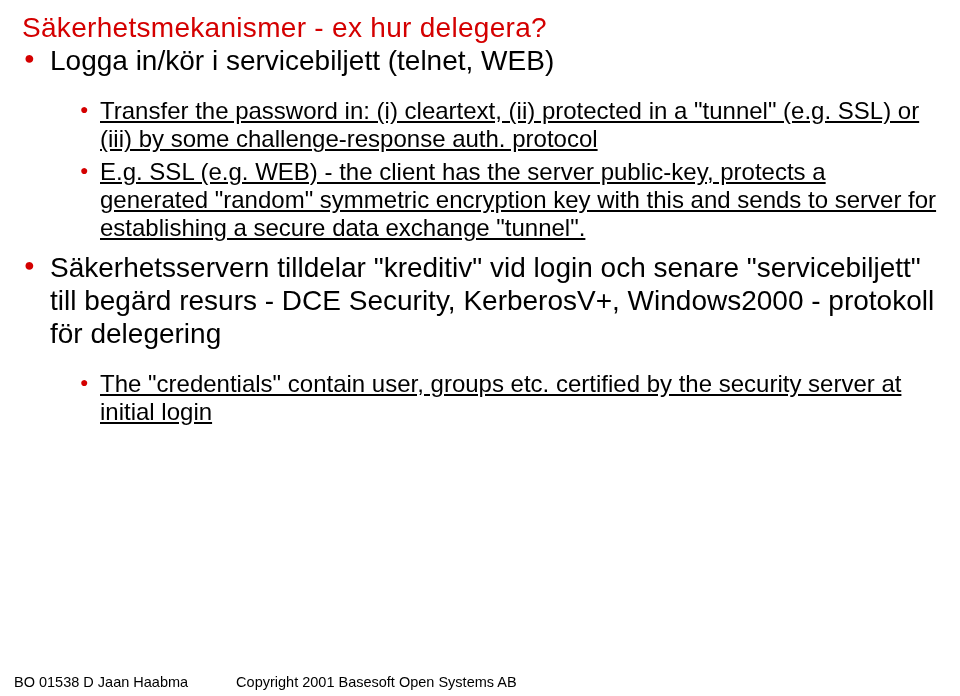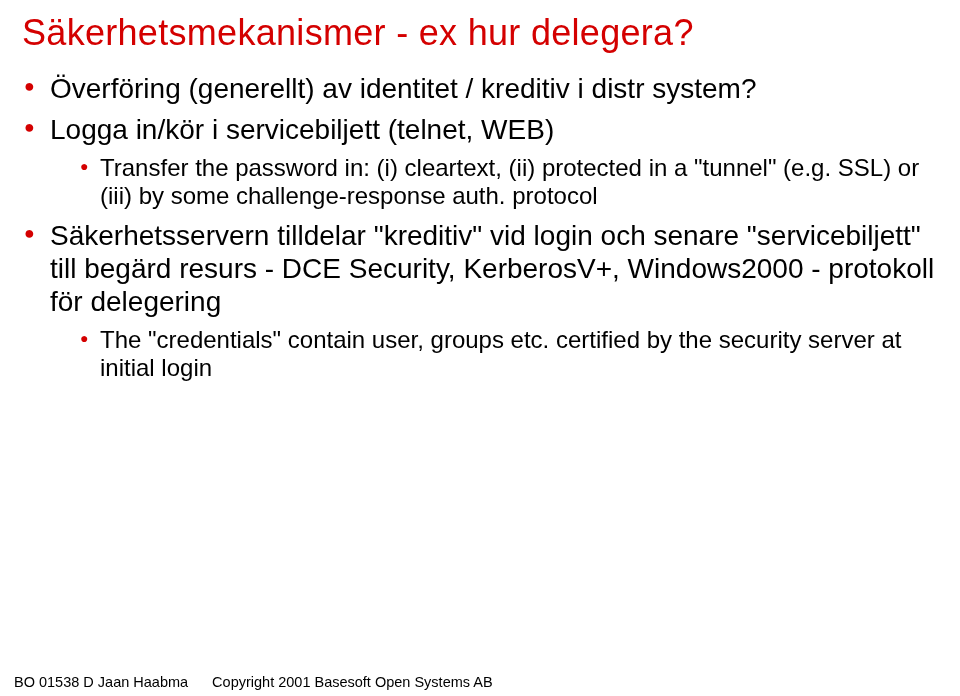--- a/index.html
+++ b/index.html
@@ -5,44 +5,44 @@
   * { box-sizing: border-box; margin: 0; padding: 0; }
   html, body { width: 960px; height: 696px; background: #fff; font-family: Arial, Helvetica, sans-serif; }
   .slide {
     width: 960px;
     height: 696px;
     position: relative;
     padding: 12px 22px 0 22px;
   }
   .title {
     color: #d40000;
-    font-size: 36px;
+    font-size: 28px;
     font-weight: 400;
-    margin-bottom: 18px;
     letter-spacing: 0.3px;
   }
   ul { list-style: none; }
   .lvl1 > li {
     position: relative;
     padding-left: 28px;
     margin-bottom: 8px;
     color: #000;
     font-size: 28px;
     line-height: 1.18;
   }
   .lvl1 > li::before {
     content: "●";
     position: absolute;
     left: 2px;
     top: 4px;
     color: #d40000;
     font-size: 18px;
   }
   .lvl2 {
-    margin-top: 8px;
+    margin-top: 20px;
+    text-decoration: underline;
   }
   .lvl2 > li {
     position: relative;
     padding-left: 50px;
     margin-bottom: 4px;
     color: #000;
     font-size: 24px;
     line-height: 1.18;
   }
   .lvl2 > li::before {
@@ -58,40 +58,40 @@
     left: 0;
     right: 0;
     bottom: 6px;
     display: flex;
     padding: 0 14px;
     font-size: 14.5px;
     color: #000;
     white-space: nowrap;
   }
   .footer .fl { flex: 0 0 auto; }
-  .footer .fc { flex: 1 1 auto; text-align: left; padding-left: 24px; }
+  .footer .fc { flex: 1 1 auto; text-align: left; padding-left: 36px; margin-left: 12px; }
   .footer .fr { flex: 0 0 auto; text-align: right; }
 </style>
 </head>
 <body>
 
 <div class="slide">
   <h1 class="title">Säkerhetsmekanismer - ex hur delegera?</h1>
 
   <ul class="lvl1">
 
-    <li>
-      <span>Överföring (generellt) av identitet / kreditiv i distr system?</span>
-    </li>
 
     <li>
       <span>Logga in/kör i servicebiljett (telnet, WEB)</span>
       <ul class="lvl2">
         <li>
           <span>Transfer the password in: (i) cleartext, (ii) protected in a "tunnel" (e.g. SSL) or (iii) by some challenge-response auth. protocol</span>
+        </li>
+        <li>
+          <span>E.g. SSL (e.g. WEB) - the client has the server public-key, protects a generated "random" symmetric encryption key with this and sends to server for establishing a secure data exchange "tunnel".</span>
         </li>
       </ul>
     </li>
 
 
     <li>
       <span>Säkerhetsservern tilldelar "kreditiv" vid login och senare "servicebiljett" till begärd resurs - DCE Security, KerberosV+, Windows2000 - protokoll för delegering</span>
       <ul class="lvl2">
         <li>
           <span>The "credentials" contain user, groups etc. certified by the security server at initial login</span>

